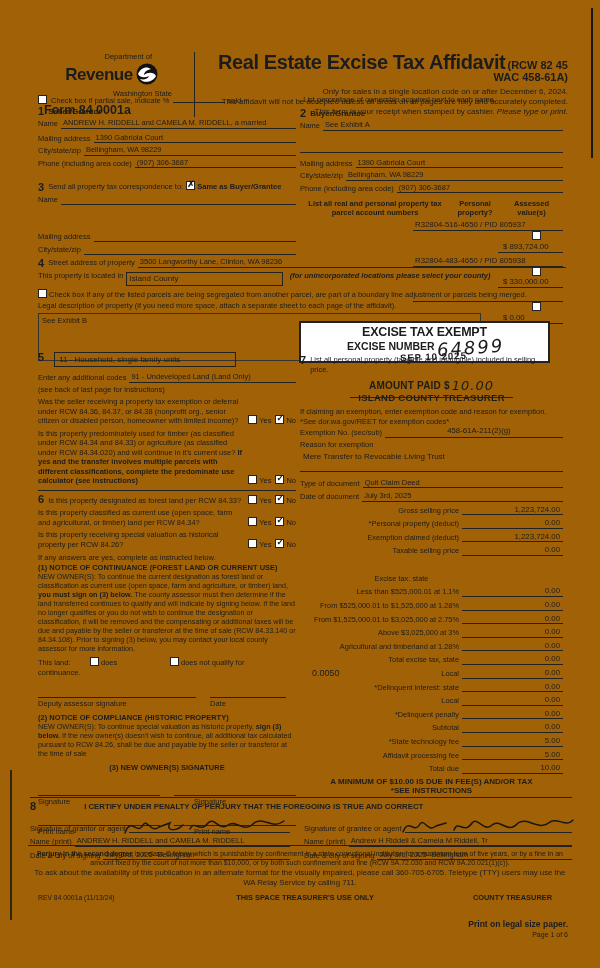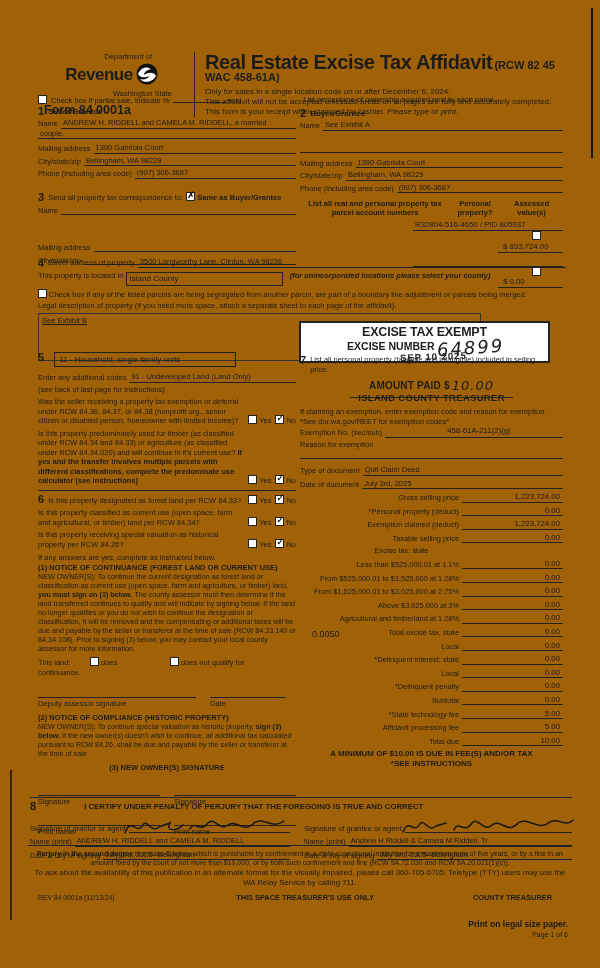--- a/index.html
+++ b/index.html
@@ -17,21 +17,21 @@
   .yn{white-space:nowrap;margin-left:4px;}
   .ynl{margin-right:4px;}
   
   .hdr{position:absolute;left:38px;top:52px;width:530px;display:flex;}
   .logo{width:148px;border-right:1.5px solid #222;padding-right:8px;text-align:center;}
   .dept{font-size:7.5px;text-align:right;padding-right:34px;}
   .revline{display:flex;justify-content:center;align-items:center;}
   .rev{font-size:17px;font-weight:bold;letter-spacing:-0.5px;line-height:17px;}
   .wstate{font-size:7.5px;text-align:right;padding-right:14px;margin-top:1px;}
   .formno{font-size:12.5px;font-weight:bold;text-align:left;margin-top:7px;padding-left:6px;}
-  .tblock{padding-left:10px;flex:1;}
+  .tblock{padding-left:10px;flex:1;text-align:right;}
   .title{font-size:20px;font-weight:bold;line-height:21px;letter-spacing:-0.4px;}
   .titleref{font-size:11px;font-weight:bold;}
   .subs{font-size:8px;line-height:10px;margin-top:3px;}
   
   .partial{position:absolute;left:38px;top:95px;width:528px;display:flex;font-size:7.5px;}
   .partial .gap{display:inline-block;width:52px;border-bottom:1px solid #222;margin:0 3px;}
   .partial .rt{margin-left:62px;}
   
   .colL{position:absolute;left:38px;top:106px;width:258px;}
   .colR{position:absolute;left:300px;top:108px;width:263px;}
@@ -43,21 +43,21 @@
   .phead .c1{width:150px;} .phead .c2{width:50px;} .phead .c3{width:63px;}
   .prow{display:flex;align-items:flex-end;margin-top:3px;flex-direction:column;}
   .prow .pid{width:148px;border-bottom:1px solid #222;min-height:10px;font-size:7.8px;padding-left:2px;}
   .prow .pcb{width:52px;text-align:center;}
   .prow .pval{width:60px;border-bottom:1px solid #222;min-height:10px;font-size:7.8px;padding-left:5px;}
   
   .sec4{position:absolute;left:38px;top:257px;width:528px;}
   .countybox{display:inline-block;border:1px solid #222;width:152px;height:12px;line-height:12px;
              padding-left:3px;font-size:8px;vertical-align:-3px;}
   .legalbox{position:relative;margin-top:2px;width:441px;height:46px;border:1.5px solid #333;}
-  .legalval{position:absolute;left:3px;top:2px;font-size:7.5px;text-decoration:underline;}
+  .legalval{position:absolute;left:3px;top:2px;font-size:7.5px;}
   .stampbox{position:absolute;left:260px;top:7px;width:247px;height:38px;border:2px solid #222;
             background:#fff;text-align:center;}
   .st1{font-size:12.5px;font-weight:bold;line-height:14px;margin-top:2px;letter-spacing:-0.2px;}
   .st2{font-size:10.5px;font-weight:bold;display:inline-block;}
   .hand{font-family:"DejaVu Sans",sans-serif;font-style:italic;}
   .exnum{font-size:18px;line-height:10px;display:inline-block;transform:rotate(-4deg);
          position:relative;top:4px;left:2px;letter-spacing:2px;}
   
   .colL2{position:absolute;left:38px;top:352px;width:258px;}
   .colR2{position:absolute;left:300px;top:355px;width:263px;}
@@ -71,28 +71,28 @@
   .tl{display:flex;align-items:flex-end;margin-top:4px;}
   .deputy{display:flex;align-items:flex-end;margin-top:10px;}
   .dl1{width:158px;border-bottom:1px solid #222;height:10px;}
   .dl2{width:76px;border-bottom:1px solid #222;height:10px;margin-left:14px;}
   .deplbl{display:flex;margin-top:1px;}
   .deplbl .a{width:158px;} .deplbl .b2{margin-left:14px;}
   .center{text-align:center;}
   .sigpair{display:flex;margin-top:12px;}
   .sigpair .s{width:122px;border-bottom:1px solid #222;height:10px;}
   .sigpair .s+.s{margin-left:14px;}
-  .siglbls{display:flex;margin-top:1px;}
+  .siglbls{display:flex;margin-top:1px;gap:20px;}
   .siglbls .a{width:122px;} .siglbls .b2{margin-left:14px;}
   
   .mrow{display:flex;justify-content:flex-end;align-items:flex-end;margin-top:3.1px;position:relative;}
   .mlabel{padding-right:3px;white-space:nowrap;font-size:7.4px;}
   .mline{width:98px;border-bottom:1px solid #222;text-align:right;padding-right:3px;font-size:7.8px;min-height:9px;}
-  .mhead{text-align:center;padding-right:60px;margin-top:3px;font-size:7.4px;}
-  .rate{position:absolute;left:12px;bottom:12px;font-size:9px;}
+  .mhead{text-align:center;padding-right:60px;margin-top:18px;font-size:7.4px;}
+  .rate{position:absolute;left:12px;bottom:0;font-size:9px;}
   .struck{position:relative;display:inline-block;font-weight:bold;font-size:9.5px;letter-spacing:0.3px;}
   .struck::after{content:"";position:absolute;left:-8px;right:-8px;top:45%;border-top:1.4px solid #222;}
   .amtrow{text-align:center;margin-top:6px;}
   .amtlbl{font-weight:bold;font-size:10px;letter-spacing:0.2px;}
   .amtval{font-size:13px;letter-spacing:1px;position:relative;top:1px;}
   .stamp7{position:absolute;left:100px;top:-3px;font-weight:bold;font-size:9.5px;letter-spacing:1px;
           transform:rotate(-2deg);color:#1a1a1a;white-space:nowrap;}
   .exval{font-size:7.8px;position:relative;top:-1px;display:inline-block;padding-left:60px;}
   
   .sec8{position:absolute;left:30px;top:797px;width:542px;border-top:1.5px solid #222;padding-top:3px;}
@@ -159,23 +159,20 @@
 
   <div class="colL">
     <div class="sech">
         <span class="num">1</span>
         <span class="h">Seller/Grantor</span>
       </div>
     <div class="frow">
         <span class="flabel">Name</span>
       <span class="fill"><span>ANDREW H. RIDDELL and CAMELA M. RIDDELL, a married</span></span>
       </div>
-    <div class="frow">
-        <span class="fill"><span>couple.</span></span>
-      </div>
     <div class="frow mt4">
         <span class="flabel">Mailing address</span>
       <span class="fill"><span>1390 Gabriola Court</span></span>
       </div>
     <div class="frow mt2">
         <span class="flabel">City/state/zip</span>
       <span class="fill"><span>Bellingham, WA 98229</span></span>
       </div>
     <div class="frow mt2">
         <span class="flabel">Phone (including area code)</span>
@@ -228,20 +225,25 @@
 
     <div class="phead">
       <span class="c1">List all real and personal property tax parcel account numbers</span>
       <span class="c2">Personal property?</span>
       <span class="c3">Assessed value(s)</span>
     </div>
     <div class="prow">
       <span class="pid"><span>R32804-516-4650 / PID 805937</span></span>
       <span class="pcb"><span class="cb"></span></span>
       <span class="pval"><span>$ 893,724.00</span></span>
+    </div>
+    <div class="prow">
+      <span class="pid"><span>R32804-483-4650 / PID 805938</span></span>
+      <span class="pcb"><span class="cb"></span></span>
+      <span class="pval"><span>$ 330,000.00</span></span>
     </div>
     <div class="prow">
       <span class="pid"><span></span></span>
       <span class="pcb"><span class="cb"></span></span>
       <span class="pval"><span>$ 0.00</span></span>
     </div>
   </div>
 
   <div class="sec4">
     <div class="frow">
@@ -355,20 +357,21 @@
       <span class="hand amtval">10.00</span>
     </div>
     <div class="center" style="margin-top:1px;"><span class="struck">ISLAND COUNTY TREASURER</span></div>
 
     <div class="mt4" style="width:248px;">If claiming an exemption, enter exemption code and reason for exemption. *See dor.wa.gov/REET for exemption codes*</div>
     <div class="frow" style="margin-top:1px;">
         <span class="flabel">Exemption No. (sec/sub)</span>
       <span class="fill"><span class="exval">458-61A-211(2)(g)</span></span>
       </div>
     <div class="mt2">Reason for exemption</div>
+    <div class="mt3" style="font-size:8px;padding-left:3px;">Mere Transfer to Revocable Living Trust</div>
     <div class="u" style="margin-top:8px;height:1px;"></div>
 
     <div class="frow mt6">
         <span class="flabel">Type of document</span>
       <span class="fill"><span>Quit Claim Deed</span></span>
       </div>
     <div class="frow mt3">
         <span class="flabel">Date of document</span>
       <span class="fill"><span>July 3rd, 2025</span></span>
       </div>

